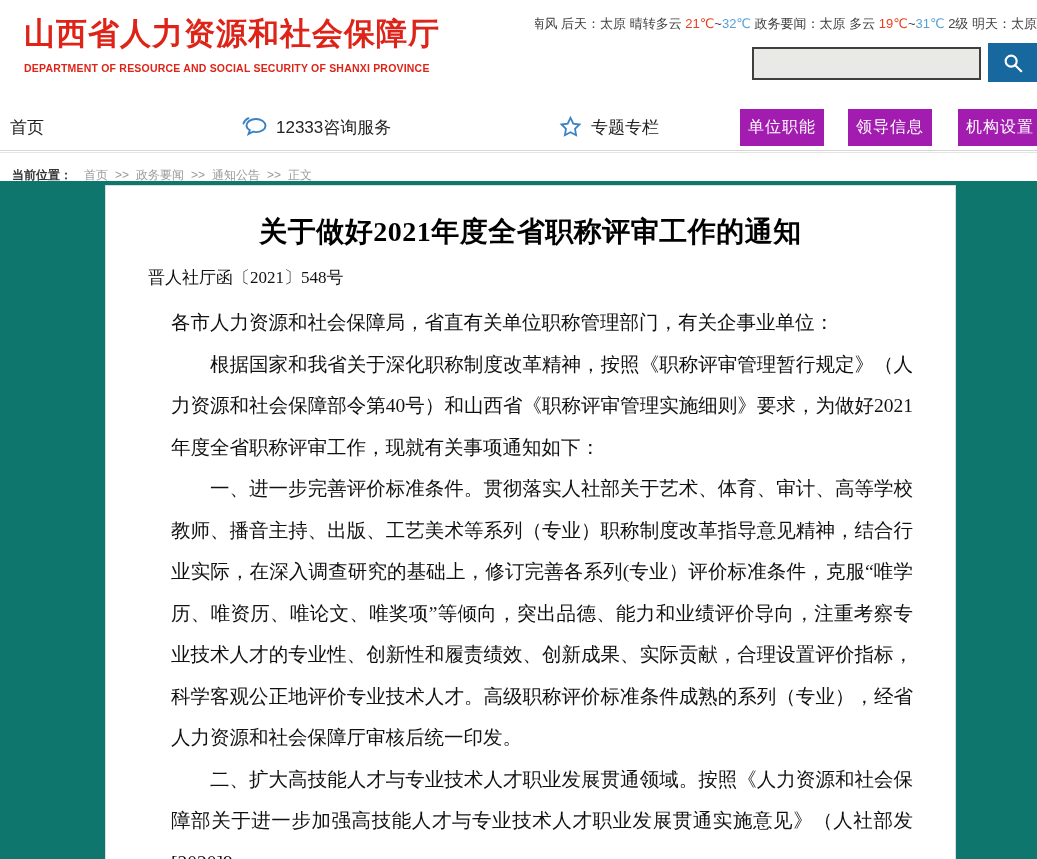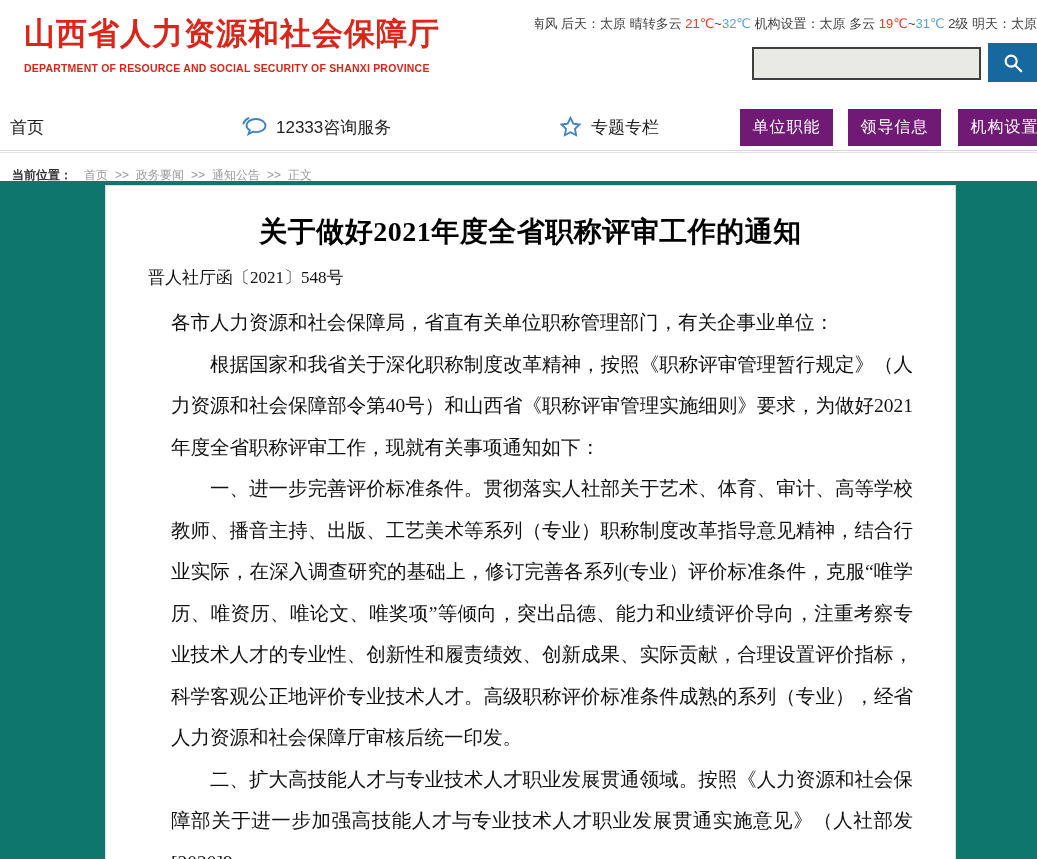--- a/index.html
+++ b/index.html
@@ -24,21 +24,21 @@
   .nav { position:absolute; left:0; top:103px; width:1037px; height:48px; background:#fff;
     border-bottom:1px solid #d6d6d6; }
   .nav-item { position:absolute; top:0; height:48px; display:flex; align-items:center; gap:8px;
     font-size:17px; color:#222; cursor:pointer; white-space:nowrap; }
   #nav-home    { left:10px; }
   #nav-info    { left:99px; }
   #nav-12333   { left:240px; }
   #nav-service { left:403px; width:122px; justify-content:center; height:45px;
     border-top:3px solid #1b5a8c; color:#2e78b0; }
   #nav-special { left:558px; }
-  .action-btn { position:absolute; top:6px; height:37px; width:93px; background:#701a75; color:#fff;
+  .action-btn { position:absolute; top:6px; height:37px; width:84px; background:#a21caf; color:#fff;
     border:none; font-size:16px; cursor:pointer; font-family:inherit; letter-spacing:1px; }
   #btn-0 { left:740px; } #btn-1 { left:848px; } #btn-2 { left:958px; }
 
   
   .breadcrumb { position:absolute; left:0; top:152px; width:1037px; height:45px; background:#fff;
     border-top:1px solid #e4e4e4; display:flex; align-items:center; font-size:12px; }
   .bc-label { font-weight:bold; color:#333; margin:0 12px 0 12px; }
   .bc-item { color:#9a9a9a; cursor:pointer; }
   .bc-sep { color:#9a9a9a; margin:0 7px; }
 
@@ -63,21 +63,21 @@
   <div class="header">
     <div class="logo">
       <div class="logo-cn">山西省人力资源和社会保障厅</div>
       <div class="logo-en">DEPARTMENT OF RESOURCE AND SOCIAL SECURITY OF SHANXI PROVINCE</div>
     </div>
     <div class="ticker" id="ticker">
         <span style="color: rgb(64, 64, 64);">二 南风 后天：太原 晴转多云 </span>
         <span style="color: rgb(238, 59, 30);">21℃</span>
         <span style="color: rgb(64, 64, 64);">~</span>
         <span style="color: rgb(85, 161, 216);">32℃</span>
-        <span style="color: rgb(64, 64, 64);"> 机构设置：太原 多云 </span>
+        <span style="color: rgb(64, 64, 64);"> 政务要闻：太原 多云 </span>
         <span style="color: rgb(238, 59, 30);">19℃</span>
         <span style="color: rgb(64, 64, 64);">~</span>
         <span style="color: rgb(85, 161, 216);">31℃</span>
         <span style="color: rgb(64, 64, 64);"> 2级 明天：太原</span>
       </div>
     <input class="search-input" value="" style="">
     <button class="search-btn">
       <span style="display:flex;">
         <svg width="22" height="22" viewBox="0 0 24 24">
           <circle cx="10" cy="10" r="6" fill="none" stroke="#fff" stroke-width="2.3"></circle>

